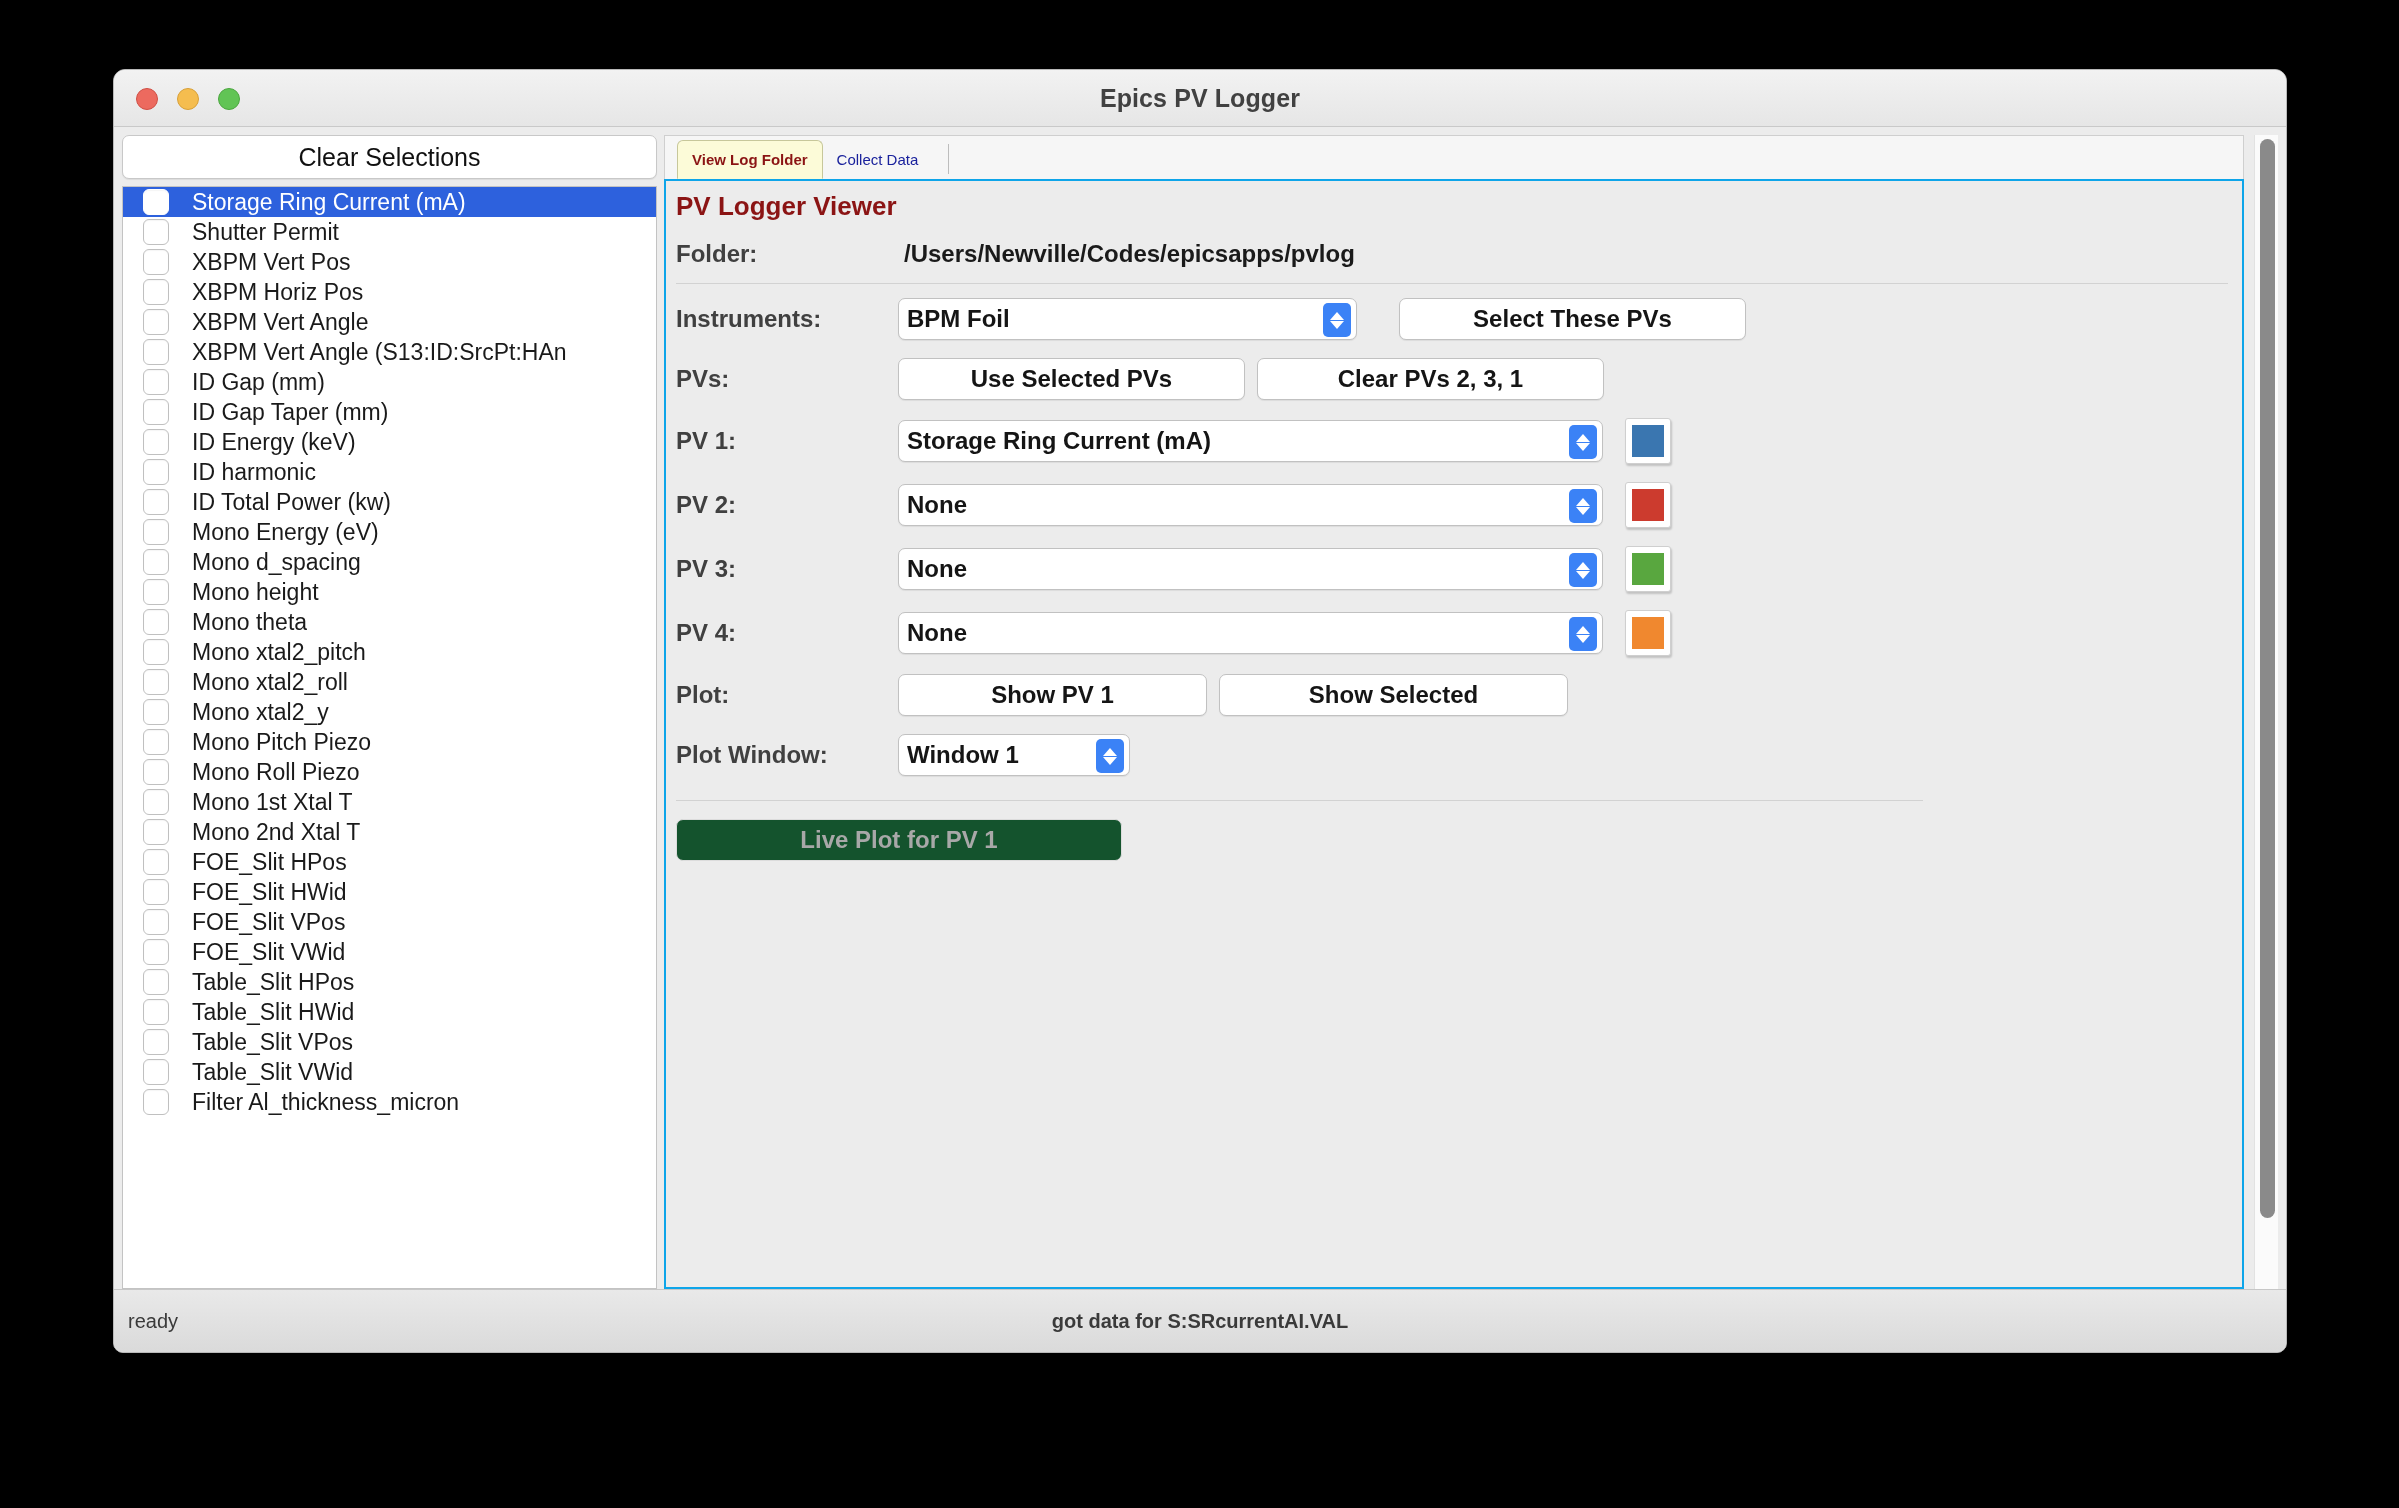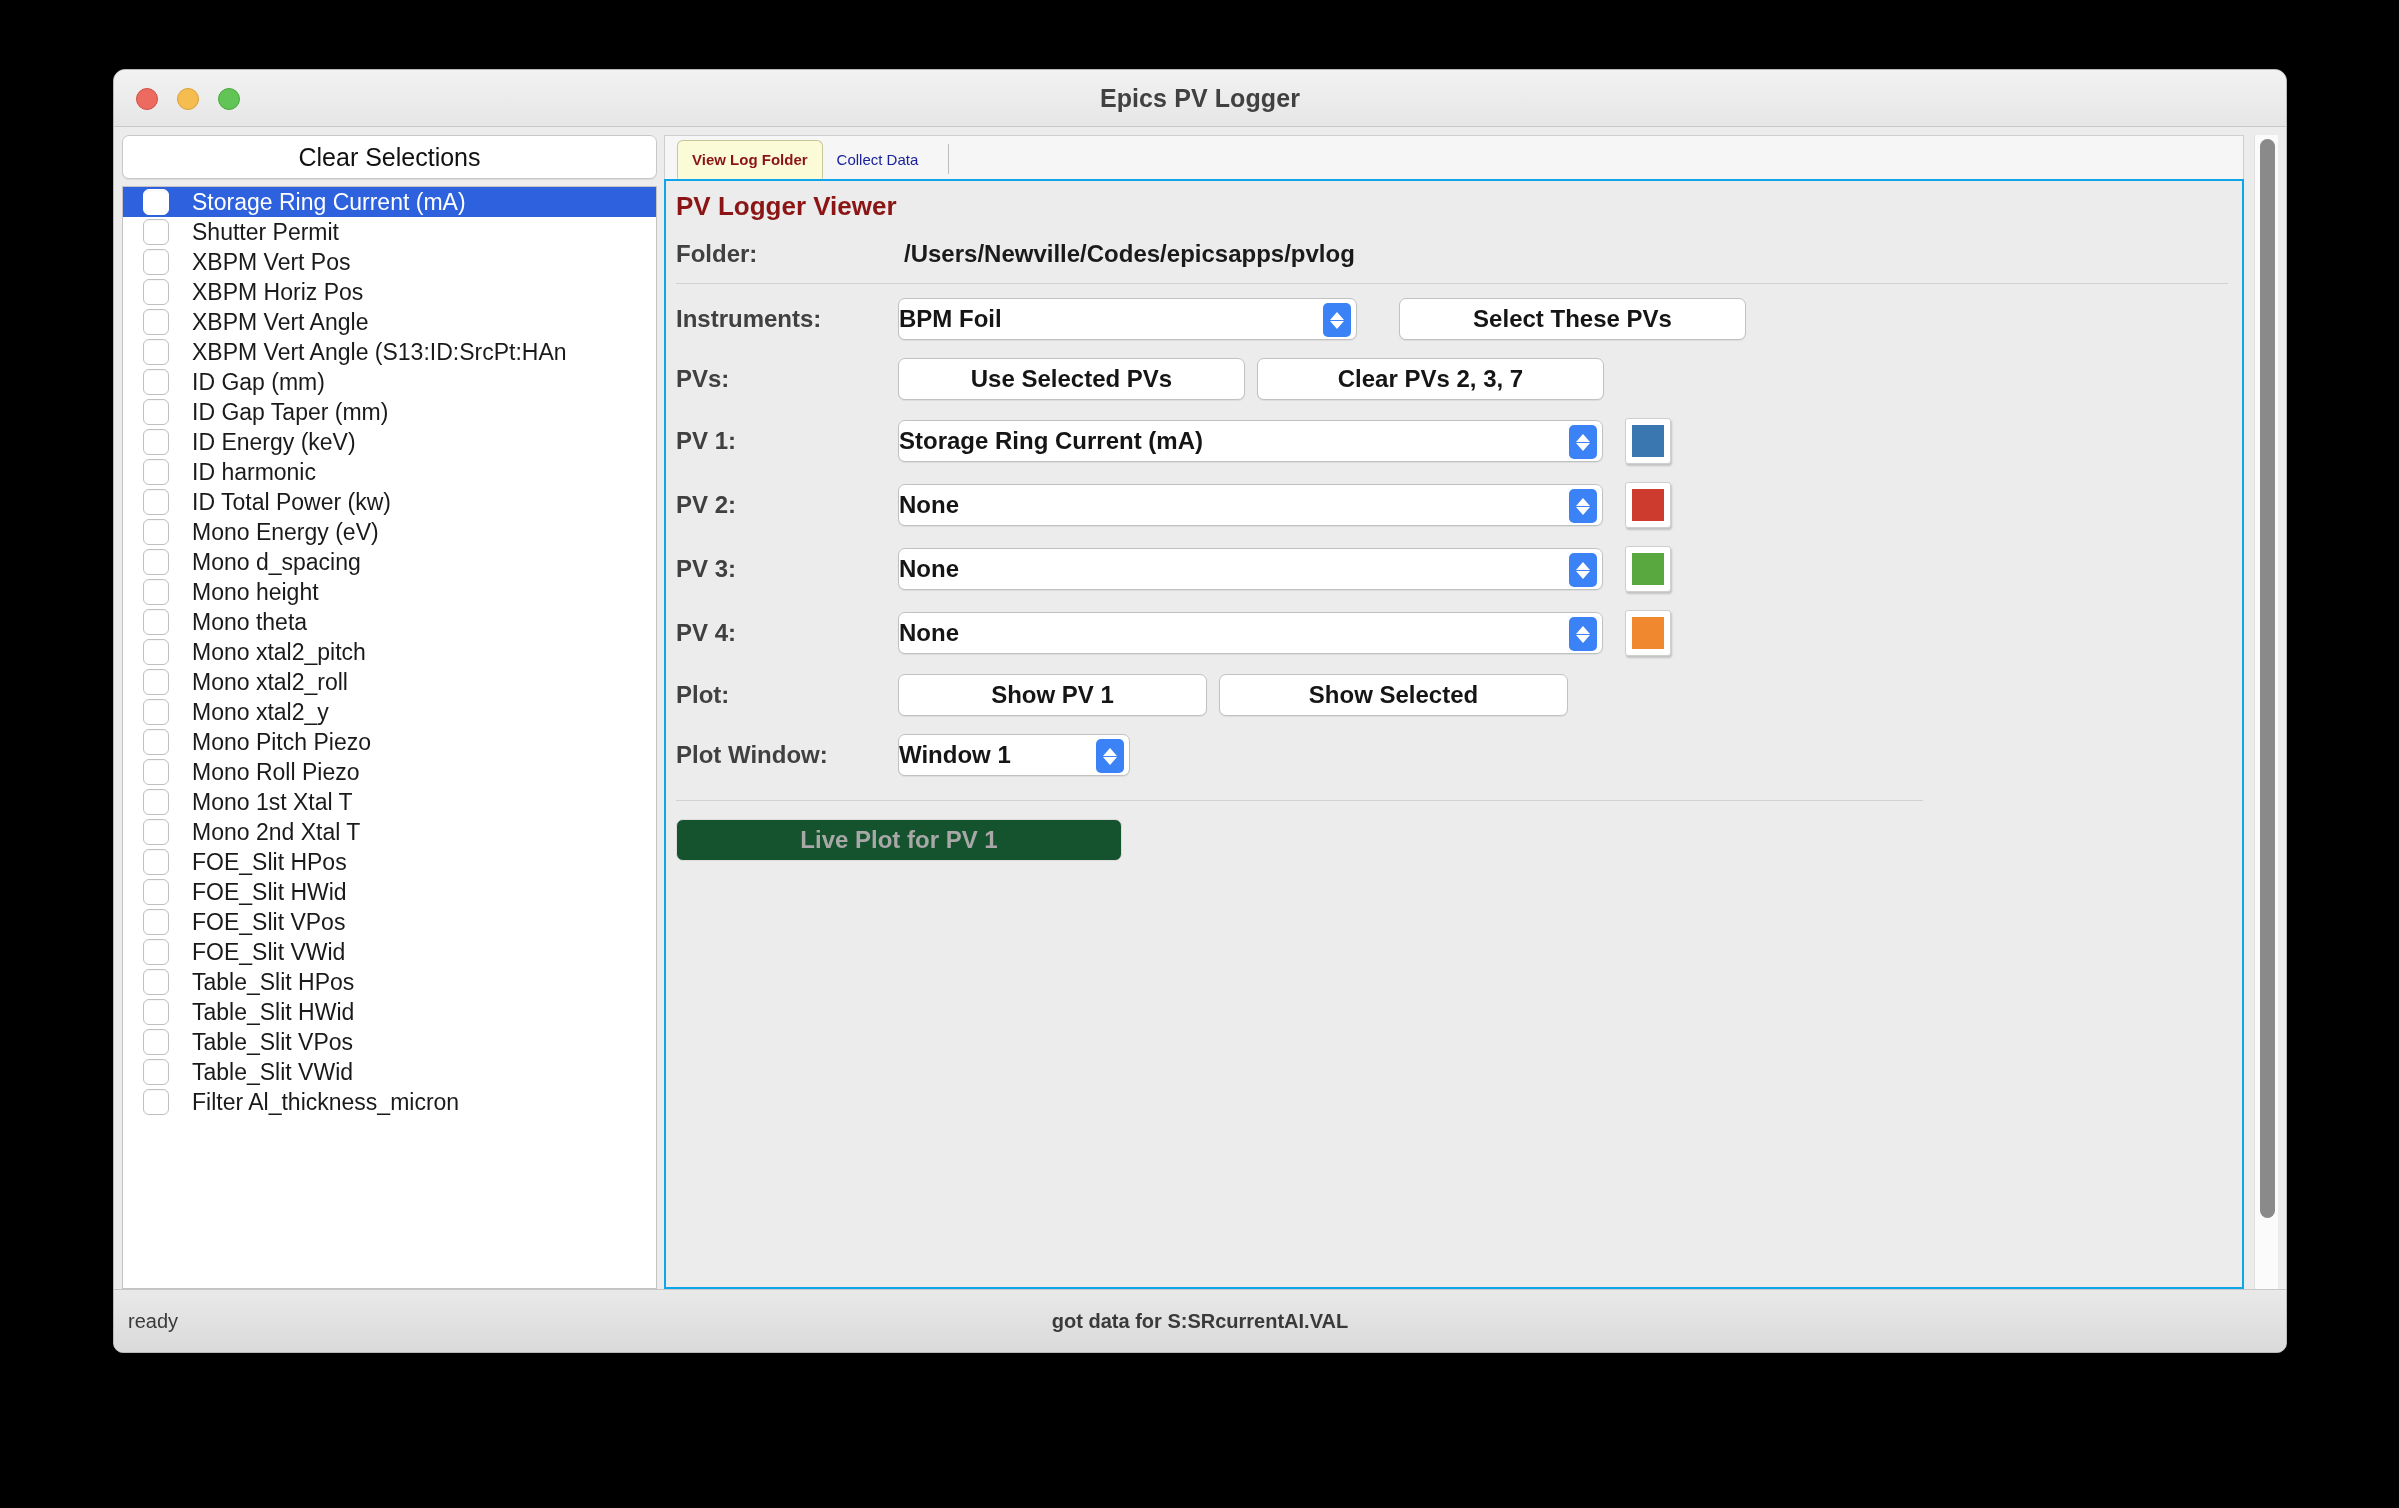--- a/index.html
+++ b/index.html
@@ -163,21 +163,21 @@
     margin: 9px 0 0 0;
   }
 
   .combo {
     position: relative;
     height: 42px;
     background: #ffffff;
     border: 1px solid #c1c1c1;
     border-radius: 7px;
     display: flex; align-items: center;
-    padding-left: 0;
+    padding-left: 8px;
     font-size: 24px; font-weight: bold; color: #151515;
     box-shadow: 0 1px 1px rgba(0,0,0,0.07);
   }
   .stepper {
     position: absolute; right: 5px; top: 4px;
     width: 28px; height: 34px;
     background: #3b82f6;
     border-radius: 5px;
     display: flex; flex-direction: column;
     align-items: center; justify-content: center;
@@ -432,21 +432,21 @@
                 <span class="chev-up"></span>
                   <span class="chev-dn"></span>
               </span>
             </div>
             <div class="pbtn" style="width:347px;margin-left:42px;">Select These PVs</div>
           </div>
 
           <div class="row" style="margin-top:18px;">
             <div class="rlabel">PVs:</div>
             <div class="pbtn" style="width:347px;">Use Selected PVs</div>
-            <div class="pbtn" style="width:347px;margin-left:12px;">Clear PVs 2, 3, 7</div>
+            <div class="pbtn" style="width:347px;margin-left:12px;">Clear PVs 2, 3, 1</div>
           </div>
 
           <div id="pv-select-rows">
               <div class="row" style="margin-top: 18px;">
                 <div class="rlabel">PV 1:</div>
                 <div class="combo" style="width: 705px;">
                   <span>Storage Ring Current (mA)</span>
                   <span class="stepper">
                     <span class="chev-up"></span>
                     <span class="chev-dn"></span>

